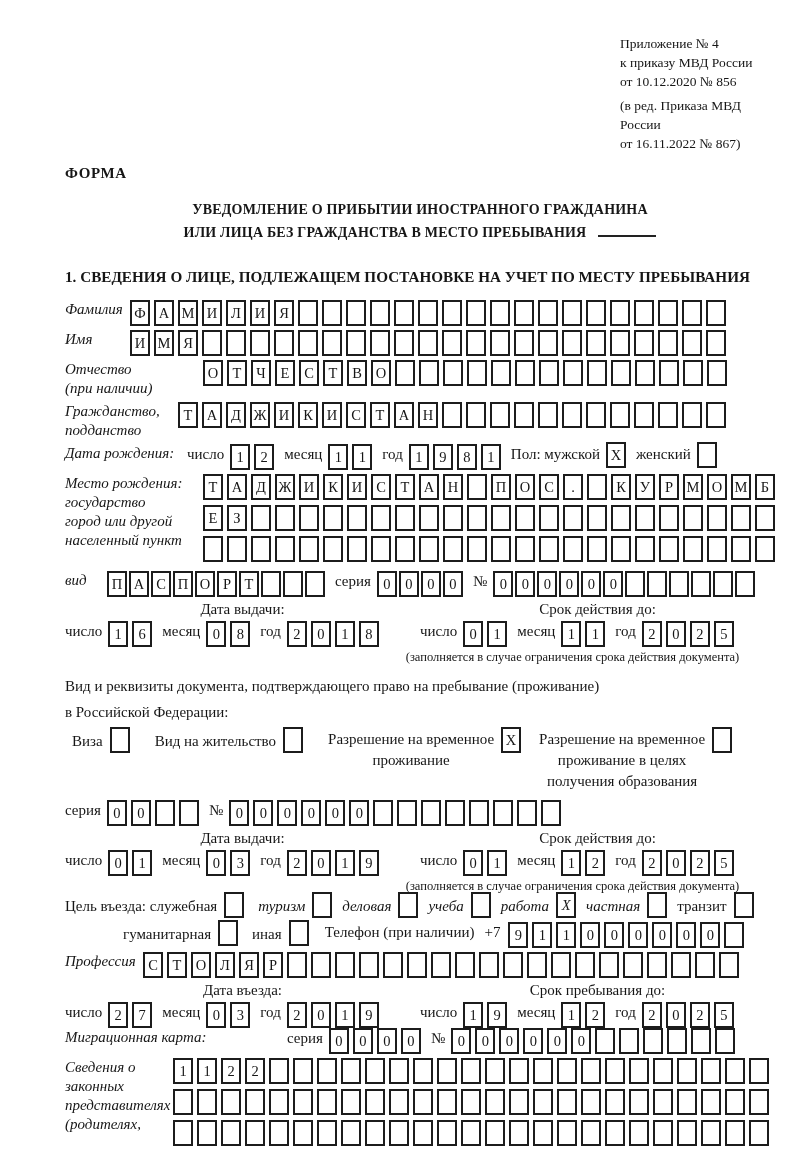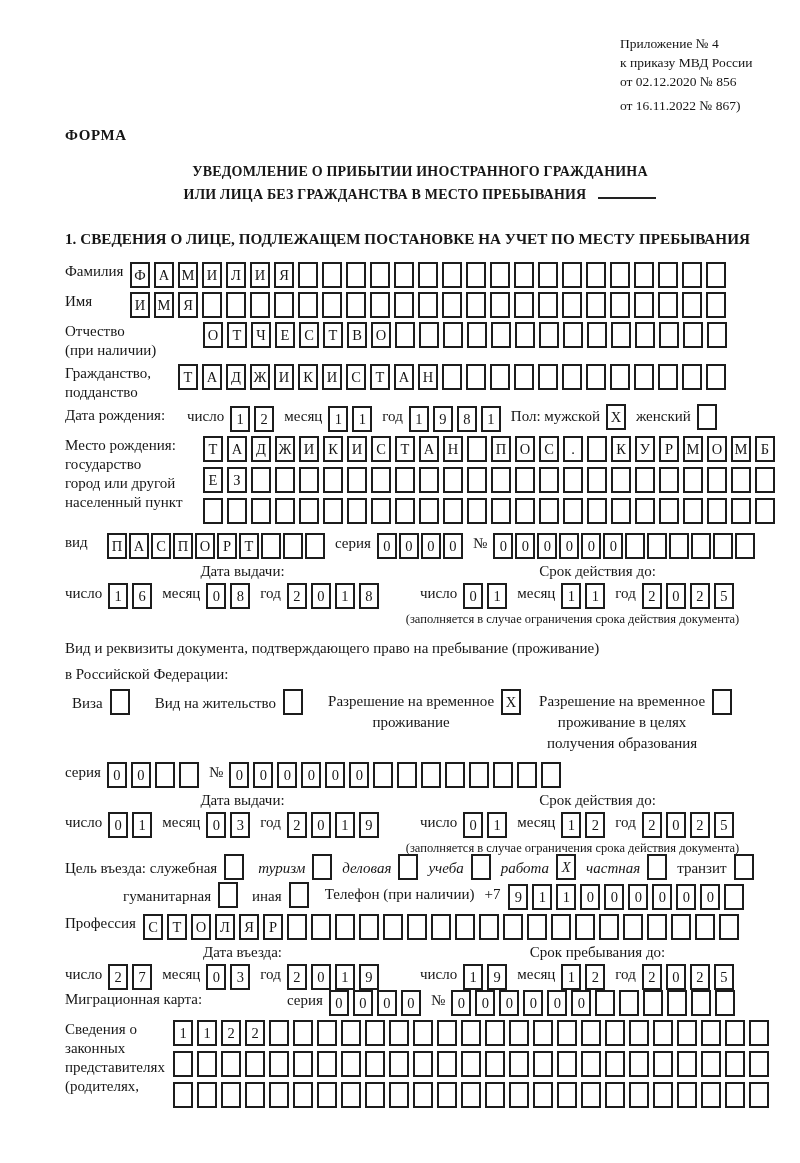--- a/index.html
+++ b/index.html
@@ -5,21 +5,21 @@
   html,body{margin:0;padding:0;background:#fff;}
   .page{width:800px;min-height:1163px;box-sizing:border-box;padding:34px 25px 16px 65px;
         font-family:"Liberation Serif",serif;color:#161616;font-size:15px;background:#fff;}
   .annex{margin-left:555px;font-size:13.5px;line-height:19px;}
   .annex-gap{height:5px;}
   .forma{font-weight:bold;margin:12px 10px 0 0;font-size:15px;letter-spacing:.6px;}
   .title{text-align:center;font-weight:bold;font-size:14px;line-height:23px;margin-top:16px;letter-spacing:.2px;}
   .blank{display:inline-block;width:58px;border-bottom:2px solid #222;height:13px;margin-left:12px;}
   .sec-heading{font-weight:bold;font-size:15.2px;margin-top:24px;margin-bottom:14px;}
   .frow{display:flex;align-items:flex-start;margin-bottom:4px;}
-  .flabel{line-height:19px;flex:none;}
+  .flabel{line-height:19px;flex:none;font-style:italic;}
   .boxes{display:flex;gap:4px;flex:none;}
   .boxes.tight{gap:2px;}
   .box{width:16px;height:22px;border:2px solid #1c1c1c;display:flex;align-items:center;justify-content:center;
        font-size:14.5px;flex:none;background:#fff;box-sizing:content-box;}
   .chk{margin-top:-2px;}
   .stack>.boxes{margin-bottom:5px;}
   .w65{width:65px;}.w75{width:78px;}.w113{width:113px;}.w138{width:138px;}.w110{width:112px;}
   .dl{margin:2px 6px 0 10px;flex:none;}
   .dl0{margin:2px 6px 0 0;flex:none;}
   .center-bold{text-align:center;font-weight:bold;margin:4px 0 5px;}
@@ -41,22 +41,23 @@
   .mt6{margin-top:0;}
 </style>
 </head>
 <body>
 
 <div class="page">
 
   <div class="annex">
     <div>Приложение № 4</div>
     <div>к приказу МВД России</div>
-    <div>от 02.12.2020 № 856</div>
+    <div>от 10.12.2020 № 856</div>
     <div class="annex-gap"></div>
+    <div>(в ред. Приказа МВД России</div>
     <div>от 16.11.2022 № 867)</div>
   </div>
 
   <div class="forma">ФОРМА</div>
 
   <div class="title">
     <div>УВЕДОМЛЕНИЕ О ПРИБЫТИИ ИНОСТРАННОГО ГРАЖДАНИНА</div>
     <div>
       <span>ИЛИ ЛИЦА БЕЗ ГРАЖДАНСТВА В МЕСТО ПРЕБЫВАНИЯ</span><span class="blank"></span>
     </div>

